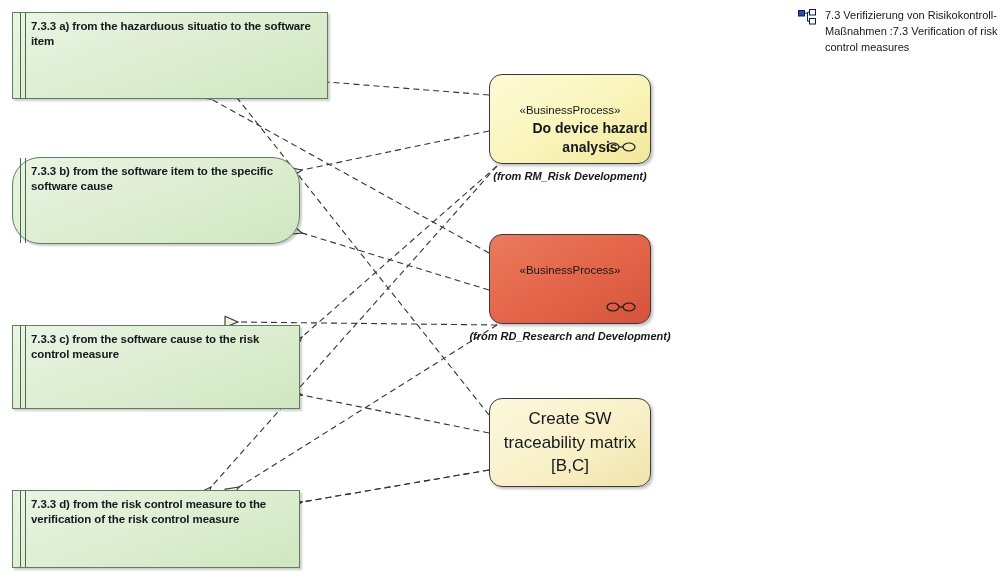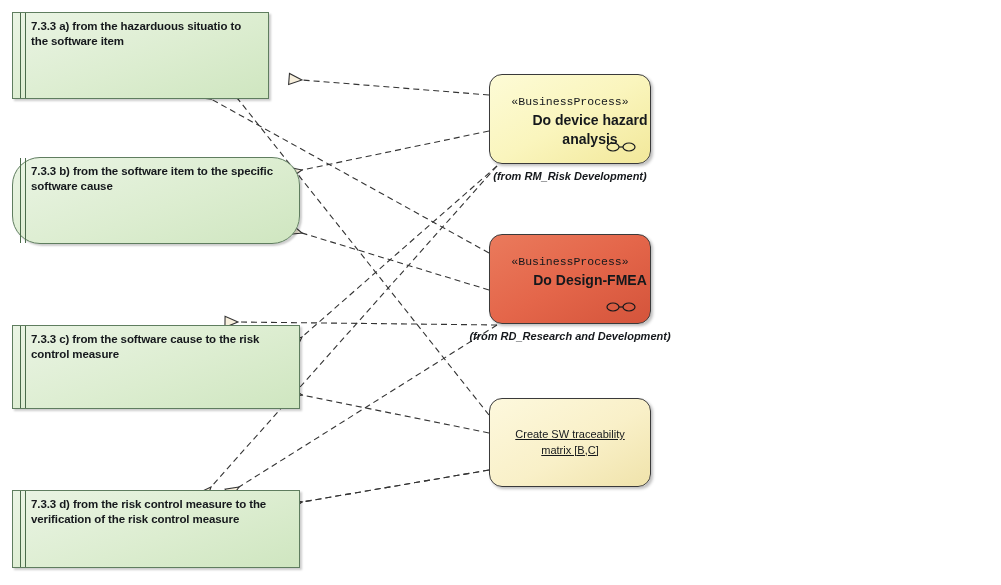--- a/index.html
+++ b/index.html
@@ -73,38 +73,36 @@
   }
   .proc-node.orange {
     background: linear-gradient(150deg, #ea7a5c 0%, #e4664a 50%, #d4543b 100%);
   }
   .proc-node.tan {
     background: linear-gradient(150deg, #fdf8dd 0%, #f9f0c8 55%, #f0e3ab 100%);
   }
   .stereotype {
     font-size: 11.5px;
     color: #15181c;
-    margin-top: 20px;
+    margin-top: 28px;
     line-height: 1.25;
-    font-family: Liberation Mono, monospace;
   }
   .proc-name {
     font-size: 14px;
     font-weight: bold;
     color: #15181c;
     margin-top: 2px;
     line-height: 1.3;
     margin-left: 40px;
   }
   .plain-name {
-    font-size: 11px;
+    font-size: 17px;
     color: #15181c;
     line-height: 1.4;
     padding: 0 10px;
-    text-decoration: underline;
   }
   .proc-node.tan .inner-center {
     display: flex;
     align-items: center;
     justify-content: center;
     height: 100%;
   }
   .proc-icon {
     position: absolute;
     right: 14px;
@@ -174,21 +172,21 @@
         <polygon points="302,233 291.16847912715576,223.94858267556182 287.9612235959759,234.47063152346763" fill="#f7efdd" stroke="#333333" stroke-width="1.1" stroke-linejoin="miter"></polygon>
         <polygon points="238,322 225.06457428278387,316.3497998695282 224.93716970177562,327.34906202990686" fill="#f7efdd" stroke="#333333" stroke-width="1.1" stroke-linejoin="miter"></polygon>
         <polygon points="239,487 225.06570541596403,489.25509078427154 230.91515487385618,498.5708806616553" fill="#f7efdd" stroke="#333333" stroke-width="1.1" stroke-linejoin="miter"></polygon>
         <polygon points="238,99 234.22108930573458,85.3996384619832 225.60765089703526,92.24132529927287" fill="#f7efdd" stroke="#333333" stroke-width="1.1" stroke-linejoin="miter"></polygon>
         <polygon points="302,395 290.35563462935534,387.02135631106813 288.1651104507192,397.8010410848828" fill="#f7efdd" stroke="#333333" stroke-width="1.1" stroke-linejoin="miter"></polygon>
         <polygon points="302,502 288.2585675290176,498.77152766073004 290.11395081623886,509.61392374542925" fill="#f7efdd" stroke="#333333" stroke-width="1.1" stroke-linejoin="miter"></polygon>
         <polygon points="302,502 288.2585675290176,498.77152766073004 290.11395081623886,509.61392374542925" fill="#f7efdd" stroke="#333333" stroke-width="1.1" stroke-linejoin="miter"></polygon>
       </g>
   </svg>
 
-  <div class="req-box" id="box-req-a" style="left: 12px; top: 12px; width: 257px; height: 87px;">
+  <div class="req-box" id="box-req-a" style="left: 12px; top: 12px; width: 316px; height: 87px;">
     <div class="spine"></div>
     <div class="req-label">7.3.3 a) from the hazarduous situatio to the software item</div>
   </div>
 
   <div class="req-box" id="box-req-b" style="left: 12px; top: 157px; width: 288px; height: 87px; border-radius: 28px;">
     <div class="spine"></div>
     <div class="req-label">7.3.3 b) from the software item to the specific software cause</div>
   </div>
 
   <div class="req-box" id="box-req-c" style="left: 12px; top: 325px; width: 288px; height: 84px;">
@@ -207,29 +205,38 @@
     <svg class="proc-icon" viewBox="0 0 30 12">
       <ellipse cx="7" cy="6" rx="6" ry="4" fill="none" stroke="#15181c" stroke-width="1.2"></ellipse>
       <ellipse cx="23" cy="6" rx="6" ry="4" fill="none" stroke="#15181c" stroke-width="1.2"></ellipse>
       <line x1="13" y1="6" x2="17" y2="6" stroke="#15181c" stroke-width="1.2"></line>
     </svg>
   </div>
   <div class="from-label" id="from-proc-hazard" style="left: 459px; top: 169px; width: 222px;">(from RM_Risk Development)</div>
 
   <div class="proc-node orange" id="node-proc-fmea" style="left: 489px; top: 234px; width: 162px; height: 90px;">
     <div class="stereotype">«BusinessProcess»</div>
-    <div class="proc-name">Do Design-FMEA</div>
     <svg class="proc-icon" viewBox="0 0 30 12">
       <ellipse cx="7" cy="6" rx="6" ry="4" fill="none" stroke="#15181c" stroke-width="1.2"></ellipse>
       <ellipse cx="23" cy="6" rx="6" ry="4" fill="none" stroke="#15181c" stroke-width="1.2"></ellipse>
       <line x1="13" y1="6" x2="17" y2="6" stroke="#15181c" stroke-width="1.2"></line>
     </svg>
   </div>
   <div class="from-label" id="from-proc-fmea" style="left: 459px; top: 329px; width: 222px;">(from RD_Research and Development)</div>
 
   <div class="proc-node tan" id="node-proc-traceability" style="left: 489px; top: 398px; width: 162px; height: 89px;">
     <div class="inner-center">
       <div class="plain-name">Create SW traceability matrix [B,C]</div>
     </div>
   </div>
 
+  <div id="title-block">
+    <svg id="title-icon" viewBox="0 0 20 18">
+      <rect x="0.5" y="1.5" width="6" height="5.5" fill="#2d4ea8" stroke="#0d1b4b" stroke-width="1"></rect>
+      <rect x="11.5" y="0.5" width="6" height="5.5" fill="#ffffff" stroke="#0d1b4b" stroke-width="1"></rect>
+      <rect x="11.5" y="9.5" width="6" height="5.5" fill="#ffffff" stroke="#0d1b4b" stroke-width="1"></rect>
+      <path d="M7 4.2 H9.5 V3.2 H11.5" fill="none" stroke="#0d1b4b" stroke-width="1"></path>
+      <path d="M9.5 4.2 V12.2 H11.5" fill="none" stroke="#0d1b4b" stroke-width="1"></path>
+    </svg>
+    <div id="title-text">7.3 Verifizierung von Risikokontroll-Maßnahmen :7.3 Verification of risk control measures</div>
+  </div>
 
 </div>
 
 </body></html>

